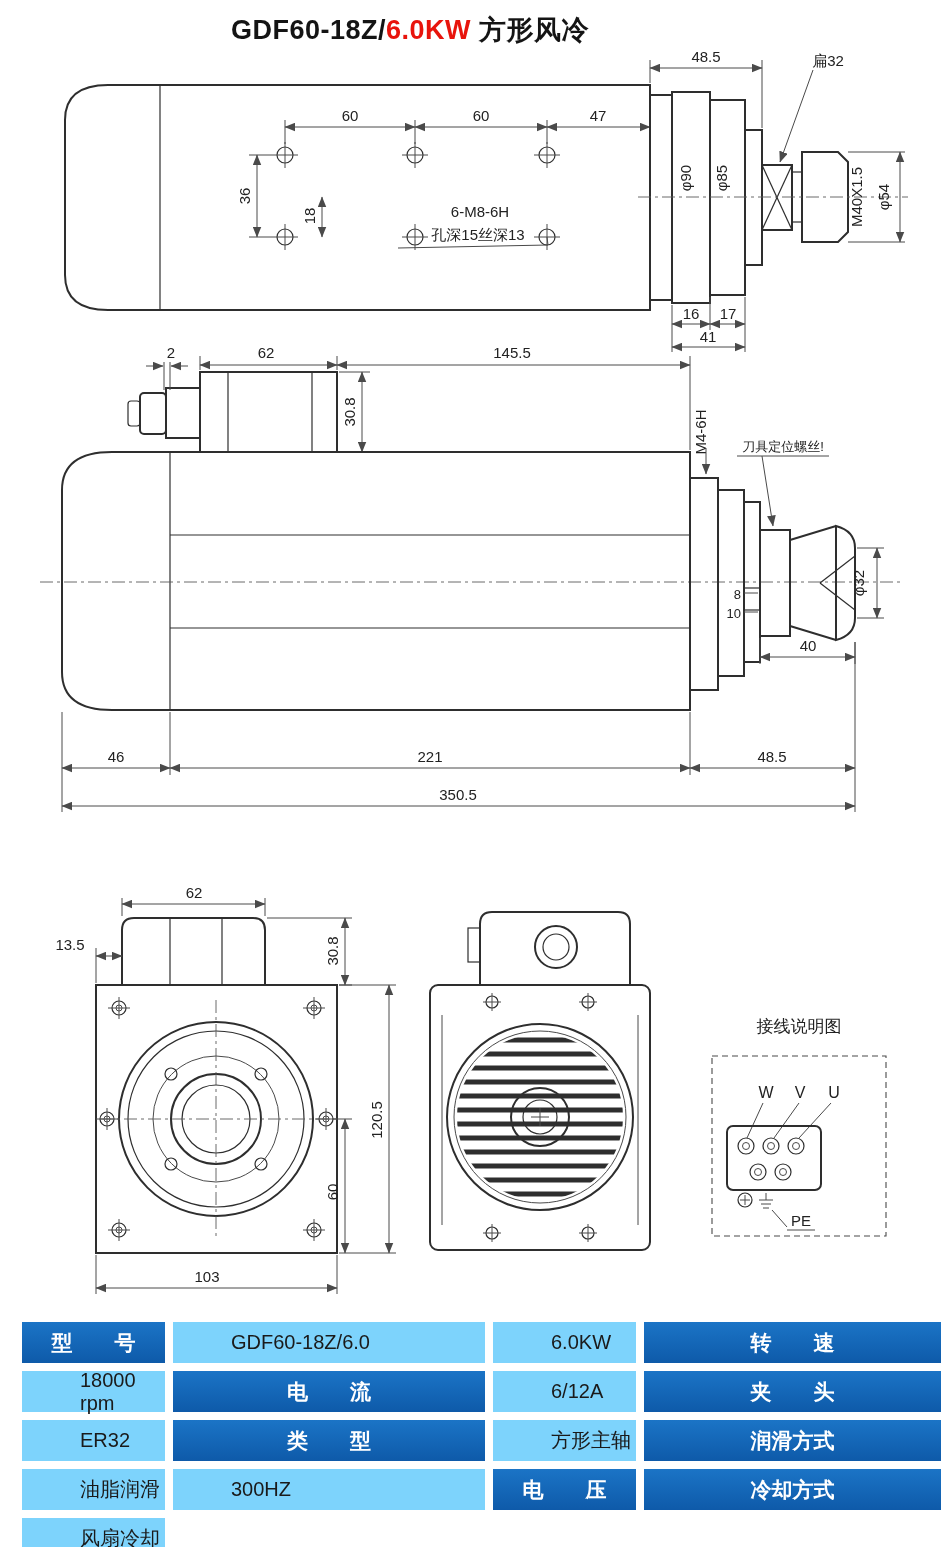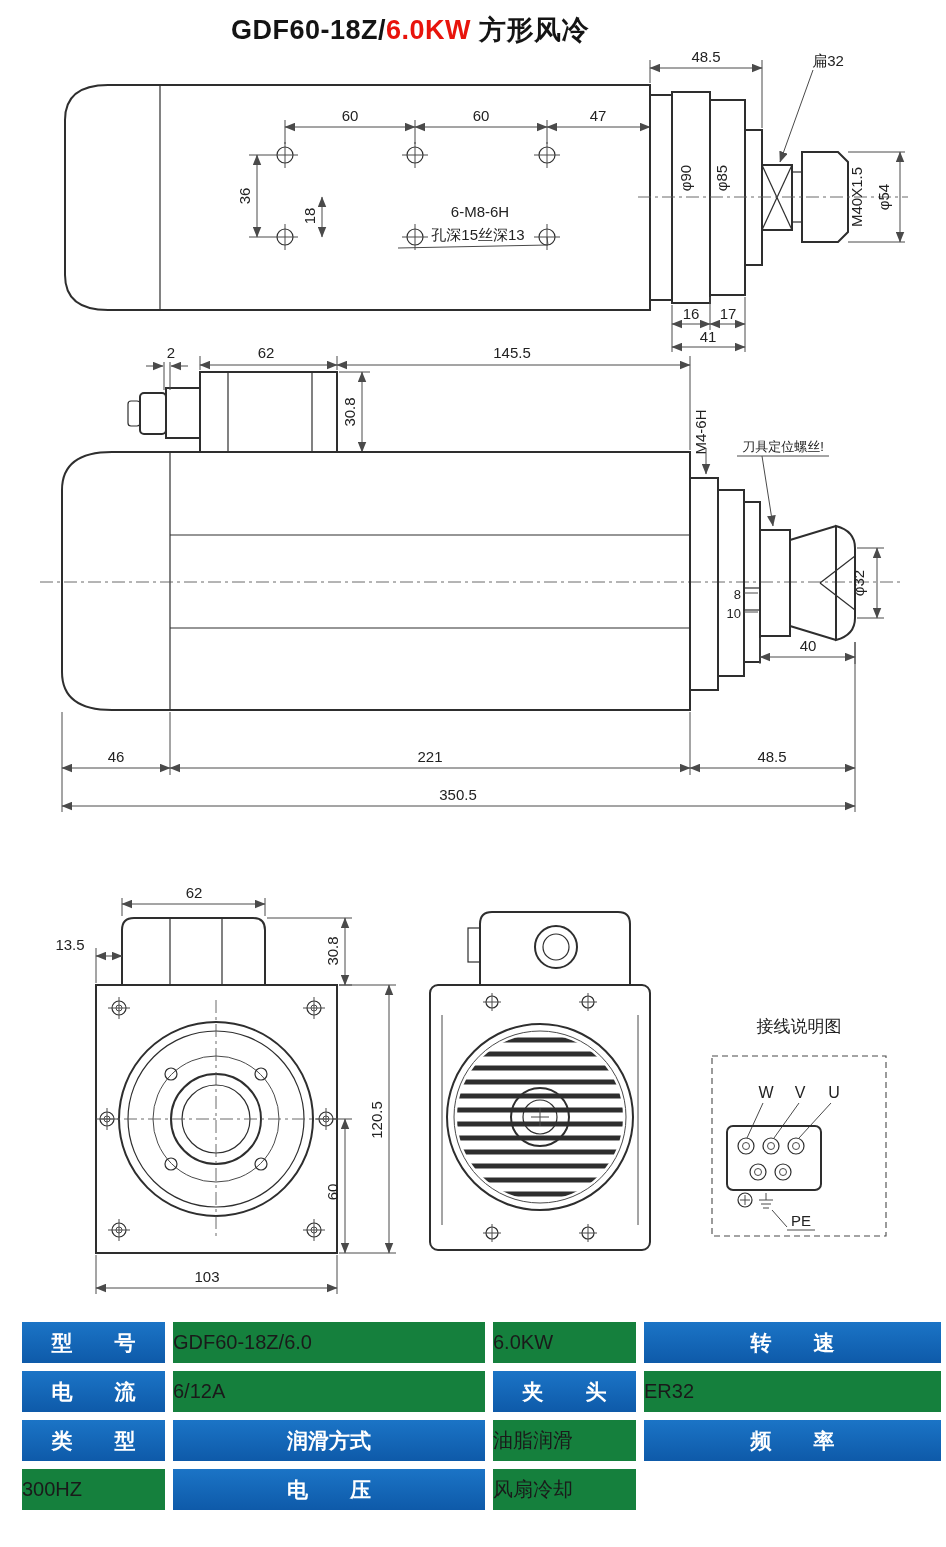--- a/index.html
+++ b/index.html
@@ -16,22 +16,22 @@
   .cl  { fill:none; stroke:#5a5a5a; stroke-width:.9; stroke-dasharray:13 4 3 4; }
   .dsh { fill:none; stroke:#4a4a4a; stroke-width:1.1; stroke-dasharray:6 4; }
   text { font-family:"Liberation Sans",sans-serif; fill:#222; }
   .dt  { font-size:15px; }
   .dts { font-size:13px; }
   .spec-table { position:absolute; left:22px; top:1322px; width:903px;
                 display:grid; grid-template-columns:143px 312px 143px 297px;
                 grid-auto-rows:41px; gap:8px; background:#fff; }
   .cell-label { background:linear-gradient(180deg,#1b74c6,#0e5aa9); color:#fff; font-weight:bold;
                 font-size:21px; display:flex; align-items:center; justify-content:center; }
-  .cell-value { background:#15803d; color:#1a1a1a; font-size:20px;
-                display:flex; align-items:center; }
+  .cell-value { background:#7dd3fc; color:#1a1a1a; font-size:20px;
+                display:flex; align-items:center; padding-left:58px; }
 </style>
 </head>
 <body>
 
 <div class="title">
   <span>GDF60-18Z/</span><span class="red">6.0KW</span><span> 方形风冷</span>
 </div>
 
 <svg width="946" height="310" viewBox="0 45 946 310" style="top:45px">
   <defs>
@@ -333,27 +333,29 @@
     <line class="tn" x1="787" y1="1227" x2="772" y2="1210"></line>
   </g>
 </svg>
 
 <div class="spec-table">
   <div class="cell-label">型　　号</div>
   <div class="cell-value">GDF60-18Z/6.0</div>
   <div class="cell-value">6.0KW</div>
 
   <div class="cell-label">转　　速</div>
+  <div class="cell-value">18000 rpm</div>
   <div class="cell-label">电　　流</div>
   <div class="cell-value">6/12A</div>
 
   <div class="cell-label">夹　　头</div>
   <div class="cell-value">ER32</div>
   <div class="cell-label">类　　型</div>
+  <div class="cell-value">方形主轴</div>
 
   <div class="cell-label">润滑方式</div>
   <div class="cell-value">油脂润滑</div>
-  <div class="cell-label">频　　率</div>
   <div class="cell-value">300HZ</div>
 
   <div class="cell-label">电　　压</div>
+  <div class="cell-label">冷却方式</div>
   <div class="cell-value">风扇冷却</div>
 </div>
 
 </body></html>

